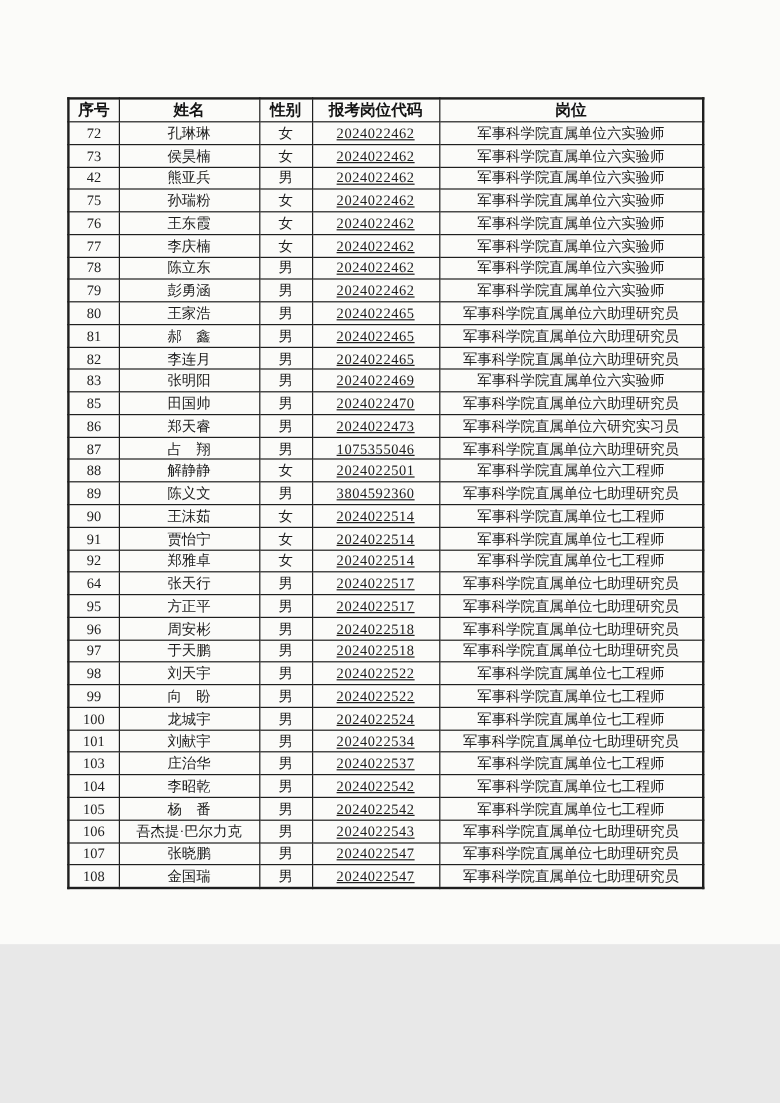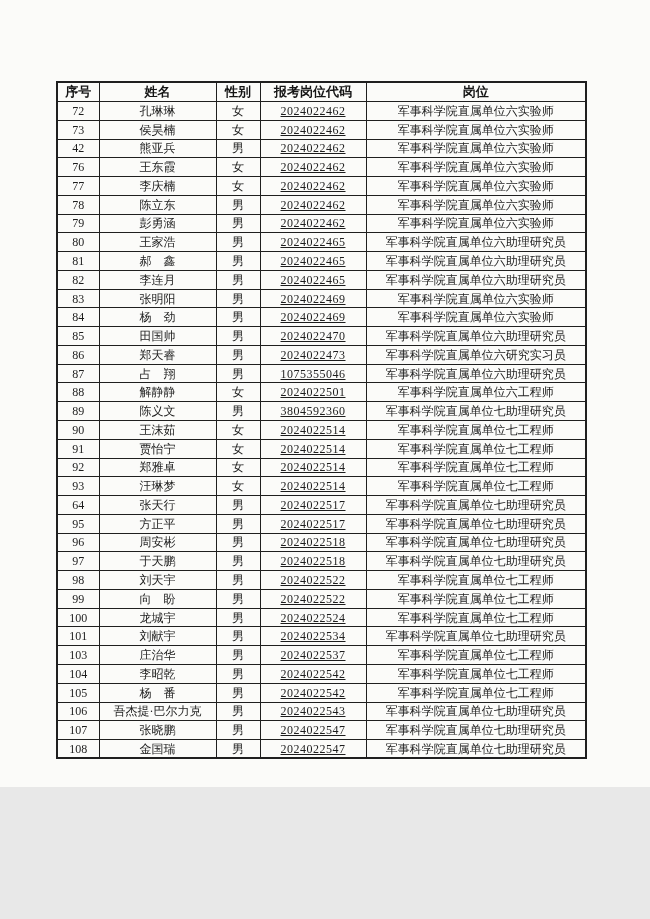--- a/index.html
+++ b/index.html
@@ -90,20 +90,27 @@
           <td>军事科学院直属单位六实验师</td>
         </tr>
         <tr>
           <td>42</td>
           <td>熊亚兵</td>
           <td>男</td>
           <td class="col-code">2024022462</td>
           <td>军事科学院直属单位六实验师</td>
         </tr>
         <tr>
+          <td>75</td>
+          <td>孙瑞粉</td>
+          <td>女</td>
+          <td class="col-code">2024022462</td>
+          <td>军事科学院直属单位六实验师</td>
+        </tr>
+        <tr>
           <td>76</td>
           <td>王东霞</td>
           <td>女</td>
           <td class="col-code">2024022462</td>
           <td>军事科学院直属单位六实验师</td>
         </tr>
         <tr>
           <td>77</td>
           <td>李庆楠</td>
           <td>女</td>
@@ -146,27 +153,20 @@
           <td>军事科学院直属单位六助理研究员</td>
         </tr>
         <tr>
           <td>83</td>
           <td>张明阳</td>
           <td>男</td>
           <td class="col-code">2024022469</td>
           <td>军事科学院直属单位六实验师</td>
         </tr>
         <tr>
-          <td>84</td>
-          <td>杨　劲</td>
-          <td>男</td>
-          <td class="col-code">2024022469</td>
-          <td>军事科学院直属单位六实验师</td>
-        </tr>
-        <tr>
           <td>85</td>
           <td>田国帅</td>
           <td>男</td>
           <td class="col-code">2024022470</td>
           <td>军事科学院直属单位六助理研究员</td>
         </tr>
         <tr>
           <td>86</td>
           <td>郑天睿</td>
           <td>男</td>
@@ -204,27 +204,20 @@
         <tr>
           <td>91</td>
           <td>贾怡宁</td>
           <td>女</td>
           <td class="col-code">2024022514</td>
           <td>军事科学院直属单位七工程师</td>
         </tr>
         <tr>
           <td>92</td>
           <td>郑雅卓</td>
-          <td>女</td>
-          <td class="col-code">2024022514</td>
-          <td>军事科学院直属单位七工程师</td>
-        </tr>
-        <tr>
-          <td>93</td>
-          <td>汪琳梦</td>
           <td>女</td>
           <td class="col-code">2024022514</td>
           <td>军事科学院直属单位七工程师</td>
         </tr>
         <tr>
           <td>64</td>
           <td>张天行</td>
           <td>男</td>
           <td class="col-code">2024022517</td>
           <td>军事科学院直属单位七助理研究员</td>

